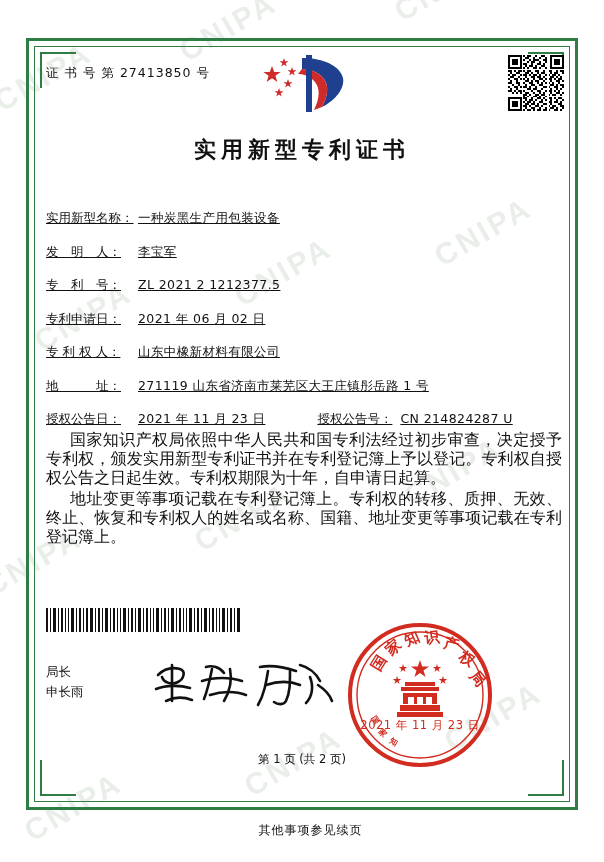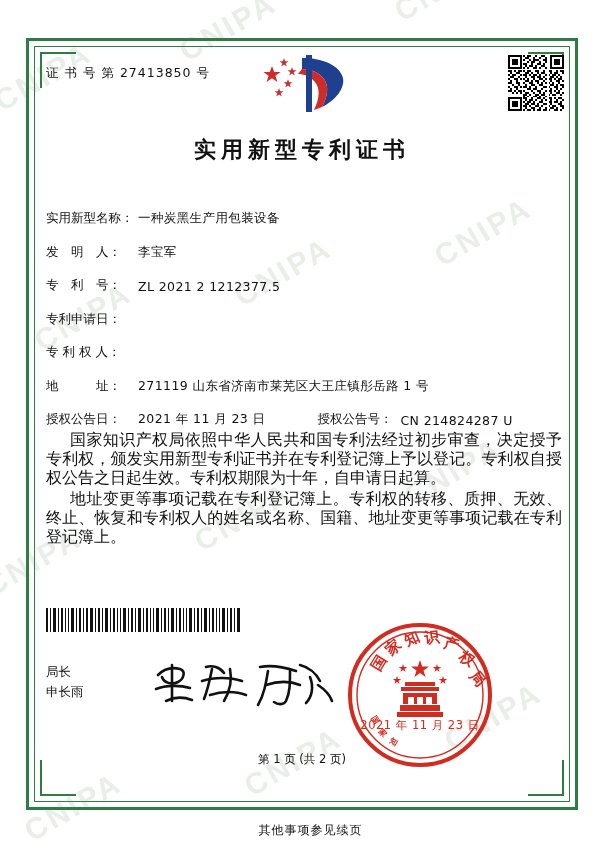--- a/index.html
+++ b/index.html
@@ -111,25 +111,26 @@
 
   
   .fields {
     position: absolute;
     left: 46px;
     top: 210px;
     right: 40px;
   }
   .field-row {
     display: flex;
-    align-items: flex-end;
+    align-items: flex-start;
     margin-bottom: 16.5px;
     font-size: 12.5px;
     color: #111;
     white-space: nowrap;
+    text-decoration: underline;
   }
   .field-label {
     width: 92px;
     flex: 0 0 92px;
     letter-spacing: 0px;
   }
   .field-label.spread {
     display: flex;
     justify-content: space-between;
   }
@@ -508,24 +509,26 @@
     <span class="field-value">李宝军</span>
   </div>
 
   <div class="field-row">
     <span class="field-label spread">专　利　号：</span>
     <span class="field-value">ZL 2021 2 1212377.5</span>
   </div>
 
   <div class="field-row">
     <span class="field-label">专利申请日：</span>
+    <span class="field-value">2021 年 06 月 02 日</span>
   </div>
 
   <div class="field-row">
     <span class="field-label">专 利 权 人：</span>
+    <span class="field-value">山东中橡新材料有限公司</span>
   </div>
 
   <div class="field-row">
     <span class="field-label spread">地　　　址：</span>
     <span class="field-value">271119 山东省济南市莱芜区大王庄镇彤岳路 1 号</span>
   </div>
 
   <div class="field-row dual">
     <span class="field-label">授权公告日：</span>
     <span class="field-value">2021 年 11 月 23 日</span>

